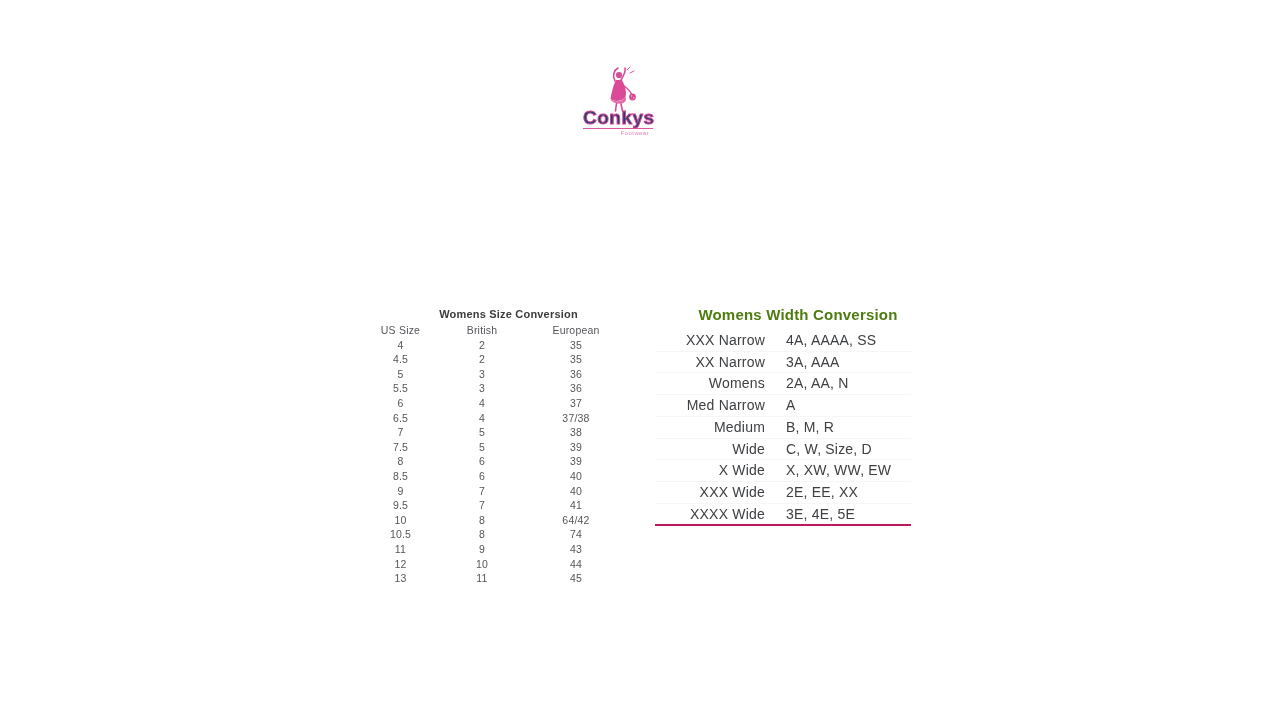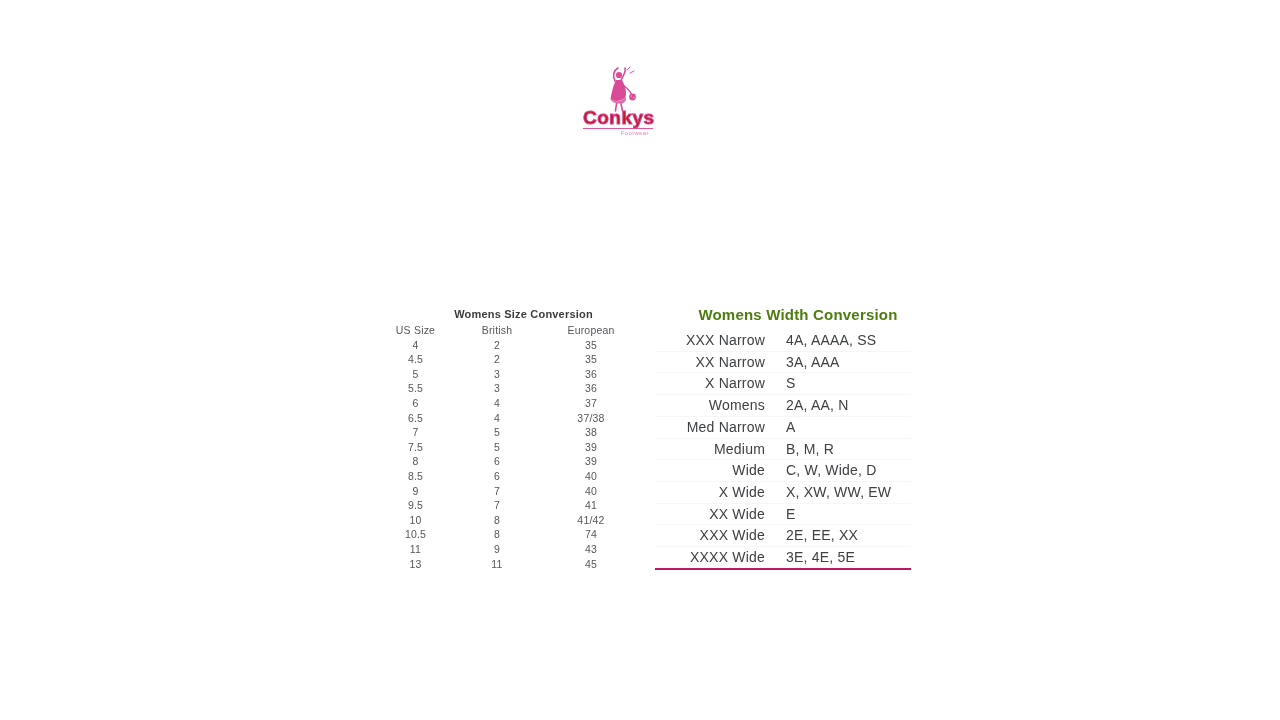--- a/index.html
+++ b/index.html
@@ -12,40 +12,40 @@
     left: 583px; top: 66px;
     width: 70px;
     text-align: center;
     color: #e0569e;
   }
   .logo-figure { display: block; margin: 0 auto; }
   .brand {
     font-size: 19px;
     font-weight: bold;
     letter-spacing: 0.5px;
-    color: #b91c1c;
+    color: #0c4a6e;
     -webkit-text-stroke: 1px #d94193;
     border-bottom: 1.5px solid #e0569e;
     line-height: 1.0;
     padding-bottom: 1px;
     margin-top: -4px;
   }
   .tagline {
     font-size: 6px;
     color: #e77fb4;
     text-align: right;
     padding-right: 4px;
     margin-top: 1px;
     letter-spacing: 0.4px;
   }
 
   
   .size-section {
     position: absolute;
-    left: 378px; top: 308px;
+    left: 363px; top: 308px;
     width: 263px;
   }
   .size-title {
     font-size: 11px;
     font-weight: bold;
     color: #3b3c3e;
     text-align: center;
     letter-spacing: 0.2px;
     padding-left: 28px;
     margin-bottom: 3px;
@@ -197,31 +197,36 @@
             <td>40</td>
           </tr>
           <tr>
             <td>9.5</td>
             <td>7</td>
             <td>41</td>
           </tr>
           <tr>
             <td>10</td>
             <td>8</td>
-            <td>41/42</td>
+            <td>64/42</td>
           </tr>
           <tr>
             <td>10.5</td>
             <td>8</td>
             <td>74</td>
           </tr>
           <tr>
             <td>11</td>
             <td>9</td>
             <td>43</td>
+          </tr>
+          <tr>
+            <td>12</td>
+            <td>10</td>
+            <td>44</td>
           </tr>
           <tr>
             <td>13</td>
             <td>11</td>
             <td>45</td>
           </tr>
         </tbody>
     </table>
   </section>
 
@@ -231,46 +236,38 @@
       <tbody>
           <tr>
             <td class="label">XXX Narrow</td>
             <td class="value">4A, AAAA, SS</td>
           </tr>
           <tr>
             <td class="label">XX Narrow</td>
             <td class="value">3A, AAA</td>
           </tr>
           <tr>
-            <td class="label">X Narrow</td>
-            <td class="value">S</td>
-          </tr>
-          <tr>
             <td class="label">Womens</td>
             <td class="value">2A, AA, N</td>
           </tr>
           <tr>
             <td class="label">Med Narrow</td>
             <td class="value">A</td>
           </tr>
           <tr>
             <td class="label">Medium</td>
             <td class="value">B, M, R</td>
           </tr>
           <tr>
             <td class="label">Wide</td>
-            <td class="value">C, W, Wide, D</td>
+            <td class="value">C, W, Size, D</td>
           </tr>
           <tr>
             <td class="label">X Wide</td>
             <td class="value">X, XW, WW, EW</td>
-          </tr>
-          <tr>
-            <td class="label">XX Wide</td>
-            <td class="value">E</td>
           </tr>
           <tr>
             <td class="label">XXX Wide</td>
             <td class="value">2E, EE, XX</td>
           </tr>
           <tr>
             <td class="label">XXXX Wide</td>
             <td class="value">3E, 4E, 5E</td>
           </tr>
         </tbody>

